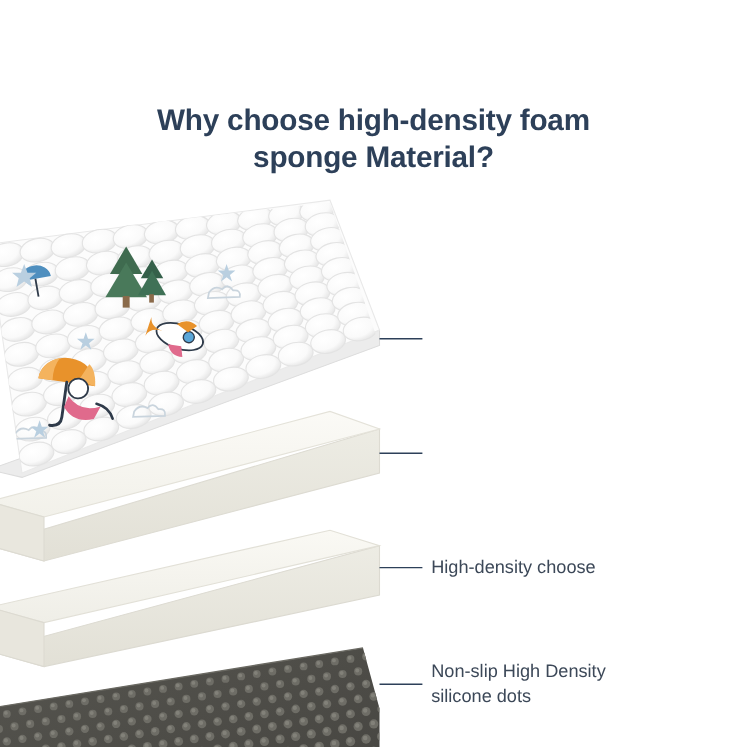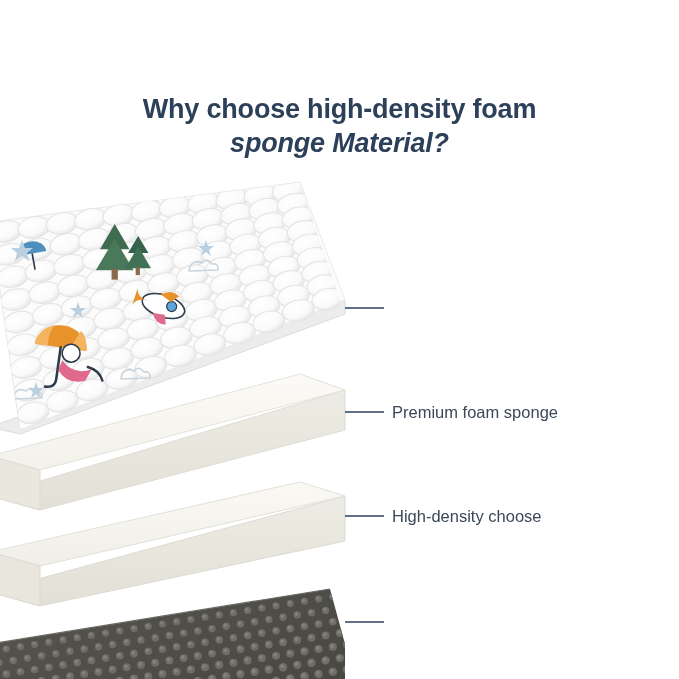--- a/index.html
+++ b/index.html
@@ -29,21 +29,21 @@
     left: 0;
     top: 48px;
     width: 679px;
     text-align: center;
     color: #2d4059;
     font-size: 27px;
     font-weight: bold;
     line-height: 34px;
     letter-spacing: -0.2px;
   }
-  .title .line2 { display: block; font-style: italic; }
+  .title .line2 { display: block; }
 
   
   .callout {
     position: absolute;
     color: #3c4858;
     font-size: 16.5px;
     line-height: 23px;
     white-space: nowrap;
   }
   .callout .l2 { display: block; }
@@ -812,22 +812,23 @@
 
     <g stroke="#2d4059" stroke-width="1.3" fill="none">
       <line x1="345" y1="264" x2="384" y2="264"></line>
       <line x1="345" y1="368" x2="384" y2="368"></line>
       <line x1="345" y1="472" x2="384" y2="472"></line>
       <line x1="345" y1="578" x2="384" y2="578"></line>
     </g>
   </svg>
 
 
-  <div class="callout" style="left:392px; top:357px;">
-    <span>Premium foam sponge</span>
-  </div>
 
   <div class="callout" style="left:392px; top:461px;">
     <span>High-density choose</span>
   </div>
 
+  <div class="callout" style="left:392px; top:555px;">
+    <span>Non-slip High Density</span>
+    <span class="l2">silicone dots</span>
+  </div>
 
 </div>
 
 </body></html>

